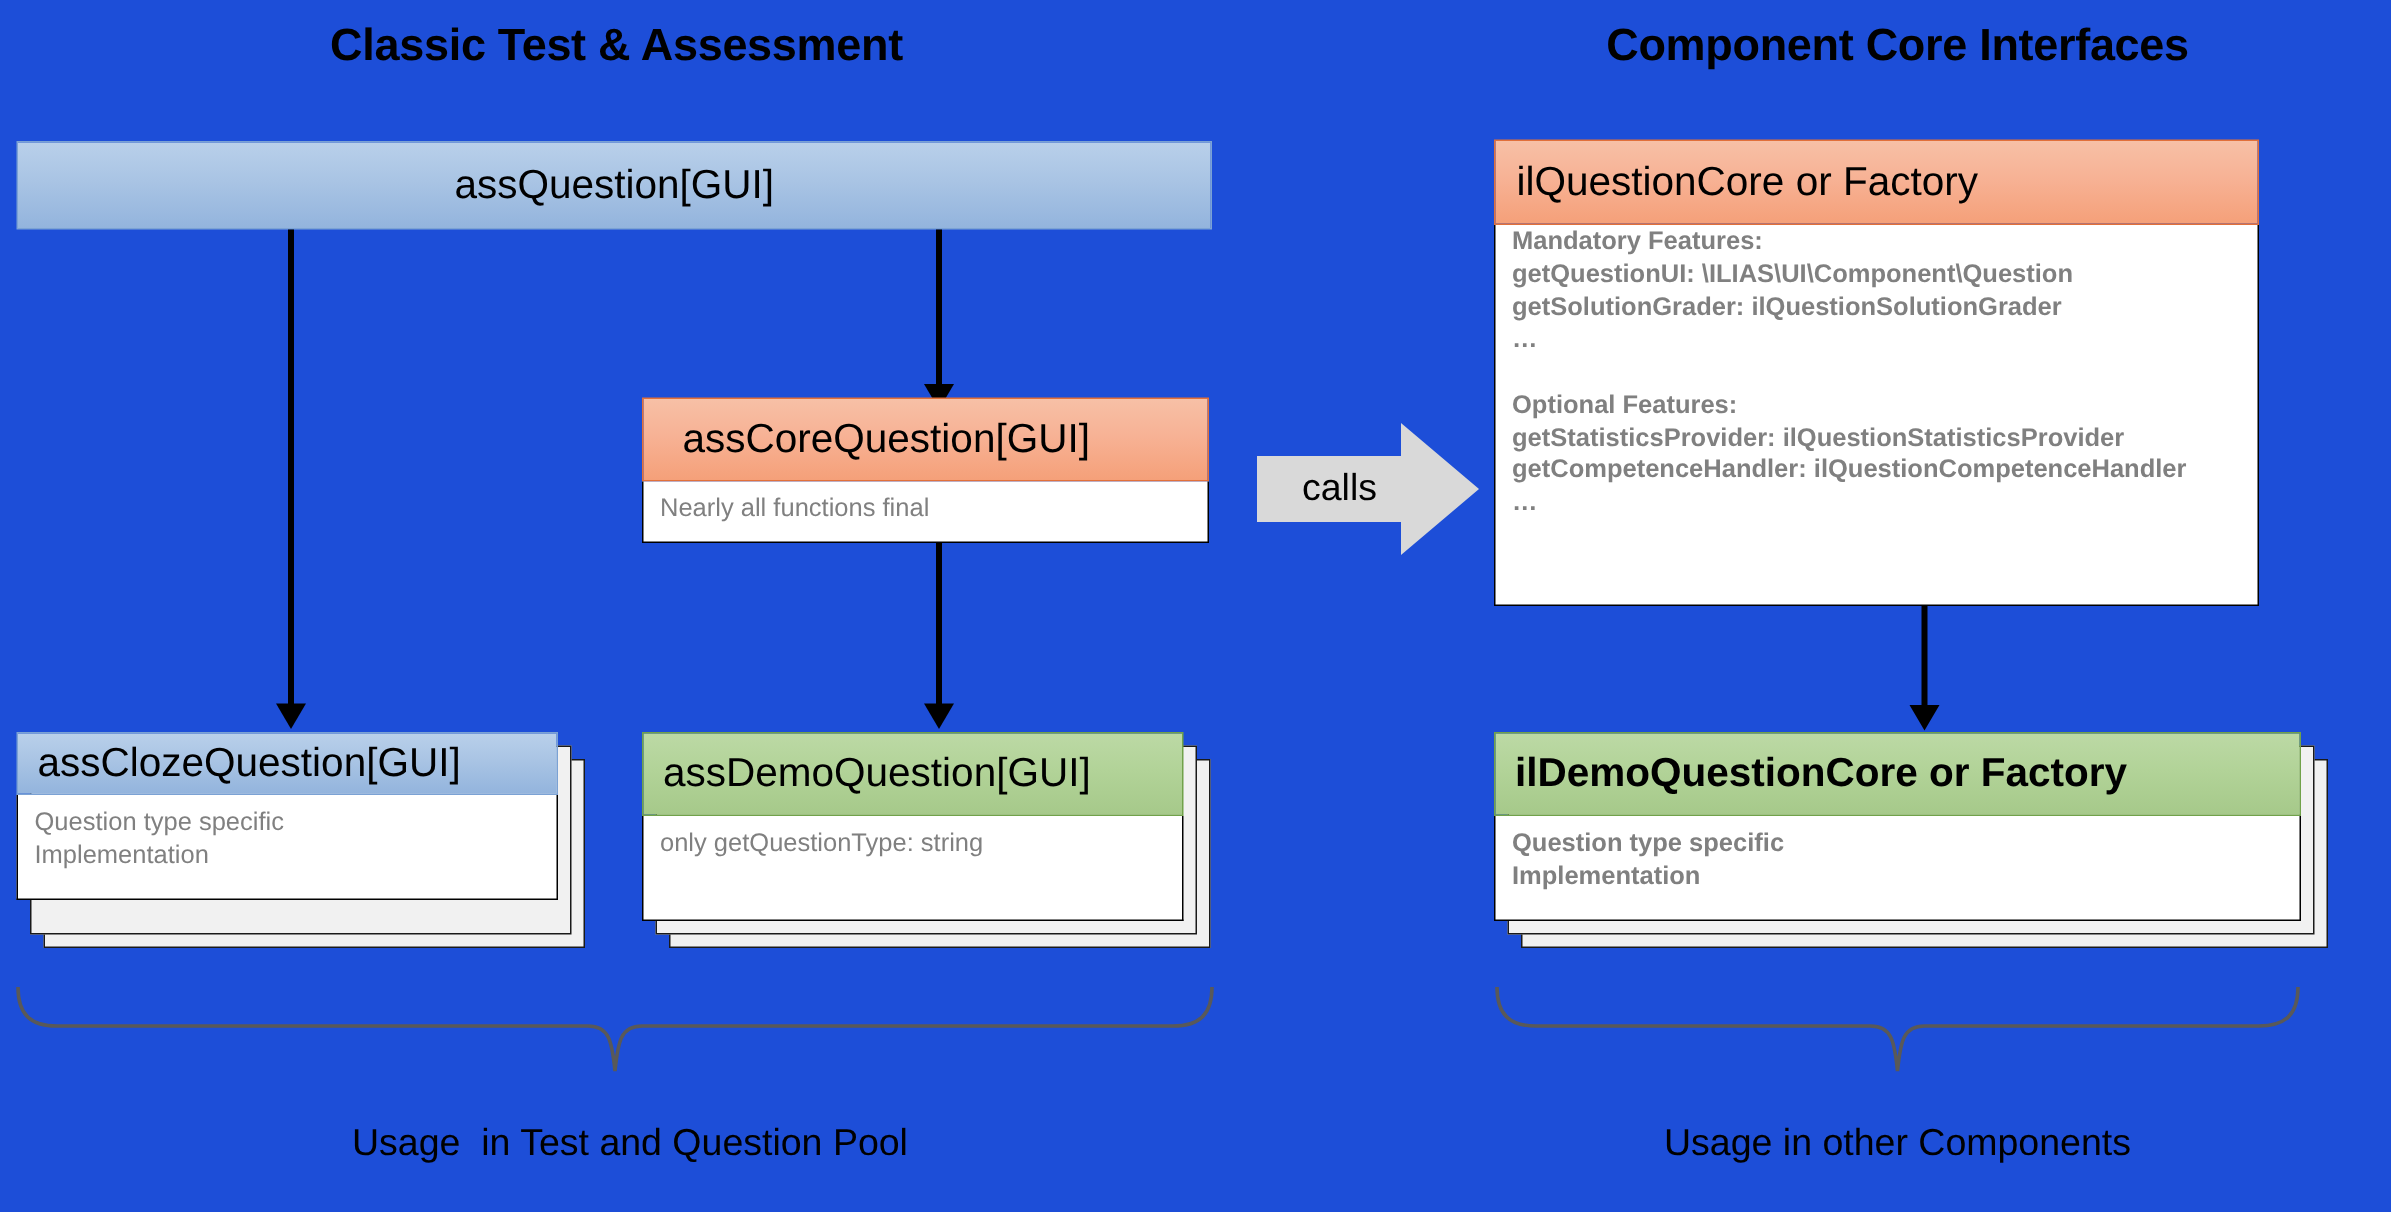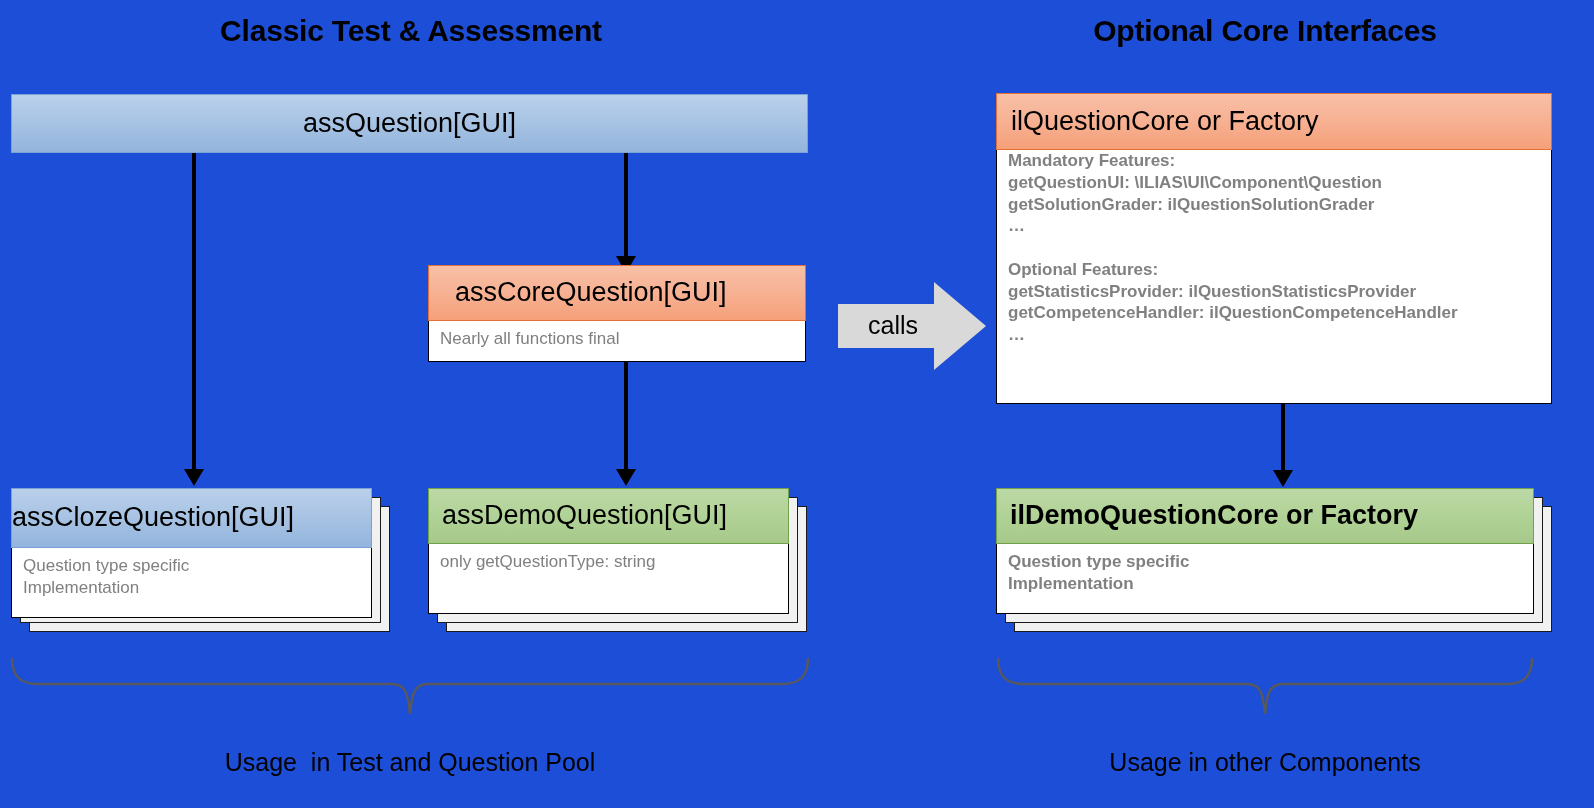--- a/index.html
+++ b/index.html
@@ -117,21 +117,21 @@
     white-space: pre;
   }
 </style>
 </head>
 <body>
 
 <div id="canvas">
 
   <div class="col-title" style="left:11px; top:14px; width:800px;">Classic Test &amp; Assessment</div>
 
-  <div class="col-title" style="left:996px; top:14px; width:538px;">Optional Core Interfaces</div>
+  <div class="col-title" style="left:996px; top:14px; width:538px;">Component Core Interfaces</div>
 
   <div class="box" style="left:11px; top:94px; width:797px;border-radius:29px;">
     <div class="box-header fill-blue" style="height:59px; justify-content:center;">assQuestion[GUI]</div>
   </div>
 
   <div class="arrow-v" style="left:192px; top:153px; height:318px;"></div>
   <div class="arrow-head-down" style="left:184px; top:469px;"></div>
 
   <div class="arrow-v" style="left:624px; top:153px; height:105px;"></div>
   <div class="arrow-head-down" style="left:616px; top:256px;"></div>
@@ -142,41 +142,41 @@
   </div>
 
   <div class="arrow-v" style="left:624px; top:362px; height:109px;"></div>
   <div class="arrow-head-down" style="left:616px; top:469px;"></div>
 
   <svg class="calls-arrow" style="left:838px; top:282px;" width="148" height="88" viewBox="0 0 148 88">
     <polygon points="0,22 96,22 96,0 148,44 96,88 96,66 0,66" fill="#d9d9d9"></polygon>
   </svg>
   <div class="calls-label" style="left:868px; top:311px;">calls</div>
 
-  <div class="box" style="left:996px; top:93px; width:556px;">
+  <div class="box" style="left:996px; top:93px; width:510px;">
     <div class="box-header fill-orange" style="height:57px; padding-left:14px;">ilQuestionCore or Factory</div>
     <div class="box-body" style="height:254px; padding-top:0;font-weight:bold;">Mandatory Features:
 getQuestionUI: \ILIAS\UI\Component\Question
 getSolutionGrader: ilQuestionSolutionGrader
 …
 
 Optional Features:
 getStatisticsProvider: ilQuestionStatisticsProvider
 getCompetenceHandler: ilQuestionCompetenceHandler
 …</div>
   </div>
 
   <div class="arrow-v" style="left:1281px; top:404px; height:68px;"></div>
   <div class="arrow-head-down" style="left:1273px; top:470px;"></div>
 
   <div class="stack-card" style="left:29px; top:506px; width:361px; height:126px;"></div>
   <div class="stack-card" style="left:20px; top:497px; width:361px; height:126px;"></div>
 
   <div class="box" style="left:11px; top:488px; width:361px;">
-    <div class="box-header fill-blue" style="height:60px; ">assClozeQuestion[GUI]</div>
+    <div class="box-header fill-blue" style="height:42px; padding-left:13px;">assClozeQuestion[GUI]</div>
     <div class="box-body" style="height:70px;">Question type specific
 Implementation</div>
   </div>
 
   <div class="stack-card" style="left:446px; top:506px; width:361px; height:126px;"></div>
   <div class="stack-card" style="left:437px; top:497px; width:361px; height:126px;"></div>
 
   <div class="box" style="left:428px; top:488px; width:361px;border-radius:31px;">
     <div class="box-header fill-green" style="height:56px; padding-left:13px;">assDemoQuestion[GUI]</div>
     <div class="box-body" style="height:70px;">only getQuestionType: string</div>
@@ -188,21 +188,21 @@
   <div class="box" style="left:996px; top:488px; width:538px;font-weight:bold;">
     <div class="box-header fill-green" style="height:56px; padding-left:13px;">ilDemoQuestionCore or Factory</div>
     <div class="box-body" style="height:70px;">Question type specific
 Implementation</div>
   </div>
 
   <svg class="brace" style="left:10px; top:654px;" width="800" height="64" viewBox="0 0 800 64">
     <path d="M2,4 C2,22 10,30 28,30 L382,30 C396,30 398,40 400,60
              C402,40 404,30 418,30 L772,30 C790,30 798,22 798,4" fill="none" stroke="#595959" stroke-width="2.4"></path>
   </svg>
-  <div class="caption" style="left:10px; top:748px; width:800px;">Usage  in Test and Question Pool</div>
+  <div class="caption" style="left:20px; top:748px; width:800px;">Usage  in Test and Question Pool</div>
 
   <svg class="brace" style="left:996px; top:654px;" width="538" height="64" viewBox="0 0 538 64">
     <path d="M2,4 C2,22 10,30 28,30 L251,30 C265,30 267,40 269,60
              C271,40 273,30 287,30 L510,30 C528,30 536,22 536,4" fill="none" stroke="#595959" stroke-width="2.4"></path>
   </svg>
   <div class="caption" style="left:996px; top:748px; width:538px;">Usage in other Components</div>
 
 </div>
 
 </body></html>

